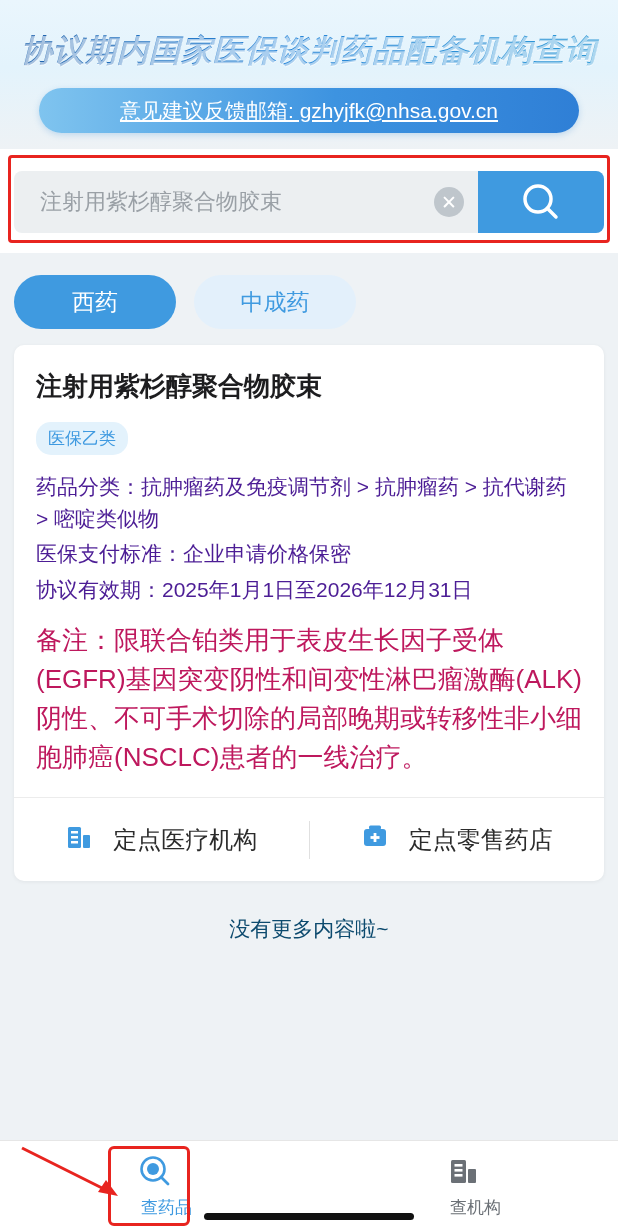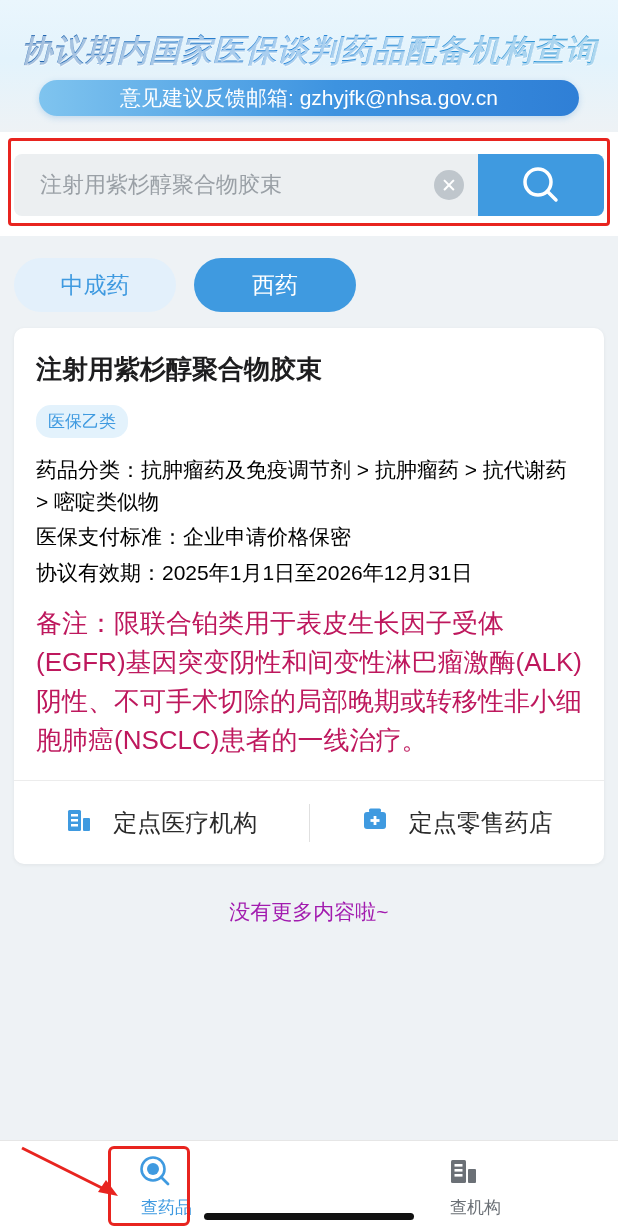--- a/index.html
+++ b/index.html
@@ -31,31 +31,32 @@
     background: linear-gradient(90deg, #1f5fa8 0%, #2a86d8 45%, #2f9ad6 100%);
     -webkit-background-clip: text;
     background-clip: text;
     color: transparent;
     text-shadow: 0 1px 0 rgba(255,255,255,0.6);
     padding: 0 6px;
     white-space: nowrap;
     font-style: italic;
   }
   .email-banner {
-    margin: 8px auto 0 auto;
+    margin: 16px auto 0 auto;
     width: 540px;
-    height: 36px;
+    height: 45px;
     border-radius: 24px;
     background: linear-gradient(90deg, #7fc4ef 0%, #3d93e0 55%, #2f7fd6 100%);
     display: flex;
     align-items: center;
     justify-content: center;
     color: #ffffff;
     font-size: 21px;
     box-shadow: 0 2px 6px rgba(60,140,210,0.25);
+    text-decoration: underline;
   }
 
   
   .search-wrap {
     position: relative;
     flex: 0 0 auto;
     background: #ffffff;
     padding: 22px 14px 20px 14px;
   }
   .search-highlight {
@@ -158,21 +159,21 @@
     display: inline-block;
     background: #e3f2fc;
     color: #3f9ae0;
     font-size: 17px;
     padding: 5px 12px;
     border-radius: 15px;
     margin-bottom: 16px;
   }
   .meta-line {
     font-size: 21px;
-    color: #000000;
+    color: #4c1d95;
     line-height: 1.5;
     margin-bottom: 4px;
   }
   .note {
     margin-top: 16px;
     font-size: 26px;
     line-height: 1.5;
     color: #be185d;
   }
   .card-footer {
@@ -188,21 +189,21 @@
     justify-content: center;
     gap: 20px;
     font-size: 24px;
     color: #2b2b2b;
     cursor: pointer;
   }
   .footer-sep { width: 1px; height: 38px; background: #e0e0e0; }
   .no-more {
     text-align: center;
     font-size: 21px;
-    color: #a21caf;
+    color: #0c4a6e;
     padding: 34px 0 0 0;
   }
 
   
   .tabbar {
     position: absolute;
     left: 0; bottom: 0;
     width: 618px; height: 92px;
     background: #ffffff;
     border-top: 1px solid #e6e6e6;
@@ -263,22 +264,22 @@
             <circle cx="19" cy="19" r="13" fill="none" stroke="#ffffff" stroke-width="3.5"></circle>
             <line x1="28.5" y1="28.5" x2="37" y2="37" stroke="#ffffff" stroke-width="3.5" stroke-linecap="round"></line>
           </svg>
         </span>
       </button>
     </div>
     <div class="search-highlight"></div>
   </div>
 
   <div class="tabs">
+    <div class="tab active">西药</div>
     <div class="tab inactive">中成药</div>
-    <div class="tab active">西药</div>
   </div>
 
   <div class="content">
     <div class="card">
       <div class="card-body">
         <div class="drug-name">注射用紫杉醇聚合物胶束</div>
         <div class="badge">医保乙类</div>
         <div class="meta-line">药品分类：抗肿瘤药及免疫调节剂 &gt; 抗肿瘤药 &gt; 抗代谢药 &gt; 嘧啶类似物</div>
         <div class="meta-line">医保支付标准：企业申请价格保密</div>
         <div class="meta-line">协议有效期：2025年1月1日至2026年12月31日</div>

